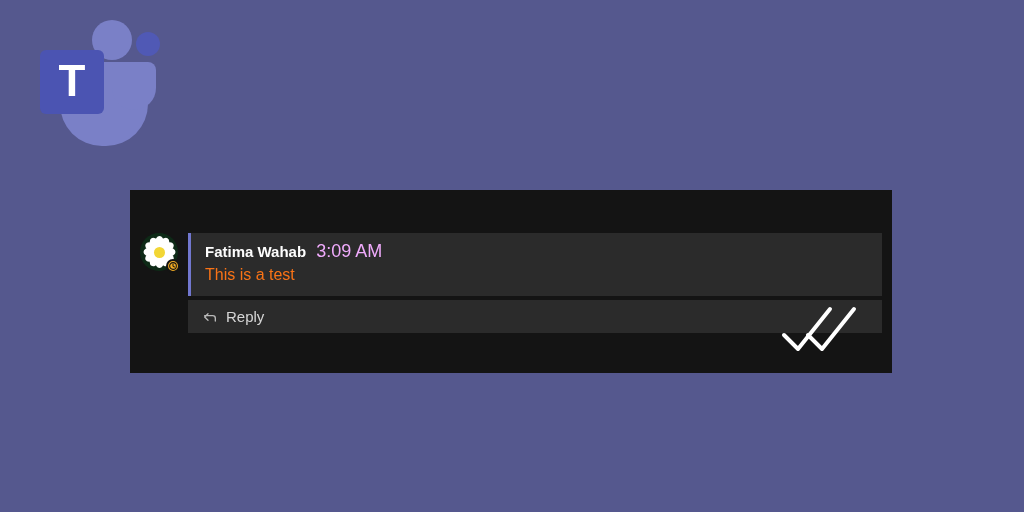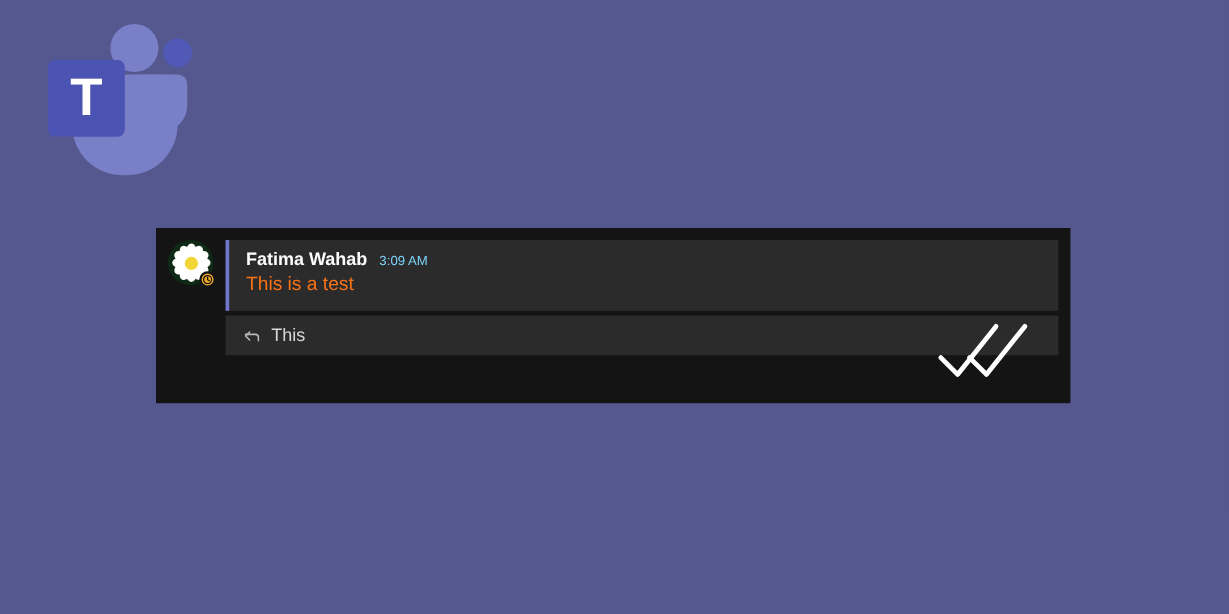--- a/index.html
+++ b/index.html
@@ -2,34 +2,34 @@
 <html><head>
 <meta charset="utf-8">
 <style>
   html,body{margin:0;padding:0;width:1024px;height:512px;background:#55588e;font-family:"Segoe UI",Arial,sans-serif;overflow:hidden;}
 
   
   .teams-logo{position:absolute;left:22px;top:14px;width:140px;height:140px;pointer-events:none;}
 
   
   .msg-card{position:absolute;left:130px;top:190px;width:762px;background:#141414;box-sizing:border-box;padding:10px 10px 40px 10px;}
-  .msg-row{display:flex;align-items:flex-start;}
+  .msg-row{display:flex;align-items:flex-start;margin-top:33px;}
   .avatar-wrap{position:relative;width:38px;height:38px;margin-right:10px;flex:none;}
   .avatar{width:38px;height:38px;border-radius:50%;overflow:hidden;}
   .petals{position:absolute;inset:0;}
   .petal{position:absolute;width:9px;height:14px;background:#fff;border-radius:50%;left:14.5px;top:3px;transform-origin:50% 16px;}
   .center{position:absolute;width:11px;height:11px;border-radius:50%;background:#f2d635;left:13.5px;top:13.5px;}
   .presence{position:absolute;right:-2px;bottom:-2px;width:14px;height:14px;border-radius:50%;background:#f0aa23;border:2px solid #141414;box-sizing:border-box;}
   .presence svg{position:absolute;inset:0;margin:auto;width:8px;height:8px;}
 
   .msg-body{flex:1;}
   .msg-bubble{background:#2b2b2b;border-left:3px solid #7177cf;padding:8px 14px 12px 14px;margin-bottom:4px;}
   .msg-header{display:flex;align-items:baseline;gap:10px;}
   .author{color:#fdfdfd;font-weight:600;font-size:15px;}
-  .time{color:#7dd3fc;font-size:11px;}
+  .time{color:#f0abfc;font-size:18px;}
   .msg-text{color:#f97316;font-size:16px;margin-top:4px;}
 
   .reply-bar{background:#2b2b2b;padding:8px 14px;display:flex;align-items:center;gap:8px;cursor:pointer;}
   .reply-icon svg{width:16px;height:16px;display:block;color:#b9b9b9;}
   .reply-label{color:#d6d6d6;font-size:15px;}
 
   .checks{position:absolute;right:26px;bottom:18px;pointer-events:none;}
   .checks svg{width:86px;height:50px;display:block;}
 </style>
 </head>
@@ -89,21 +89,21 @@
         </div>
         <div class="msg-text">This is a test</div>
       </div>
       <div class="reply-bar">
         <span class="reply-icon">
           <svg viewBox="0 0 24 24" fill="none" stroke="#b9b9b9" stroke-width="2" stroke-linecap="round" stroke-linejoin="round">
               <polyline points="9 17 4 12 9 7"></polyline>
               <path d="M20 18v-4a4 4 0 0 0-4-4H4"></path>
             </svg>
         </span>
-        <span class="reply-label">This</span>
+        <span class="reply-label">Reply</span>
       </div>
     </div>
   </div>
 
   <div class="checks">
     <svg viewBox="0 0 86 50" fill="none" stroke="#ffffff" stroke-width="4" stroke-linecap="round" stroke-linejoin="round">
       <polyline points="4,30 18,44 50,4"></polyline>
       <polyline points="28,30 42,44 74,4"></polyline>
     </svg>
   </div>

